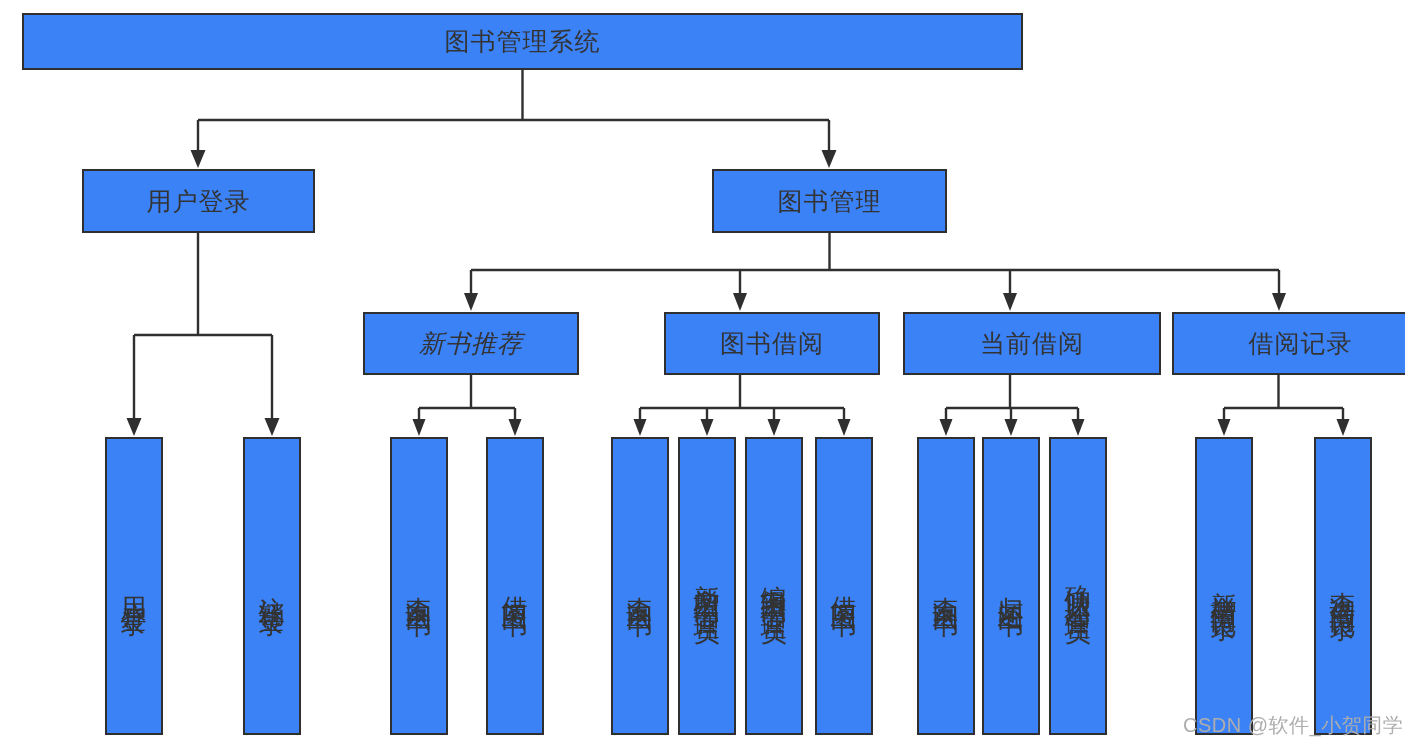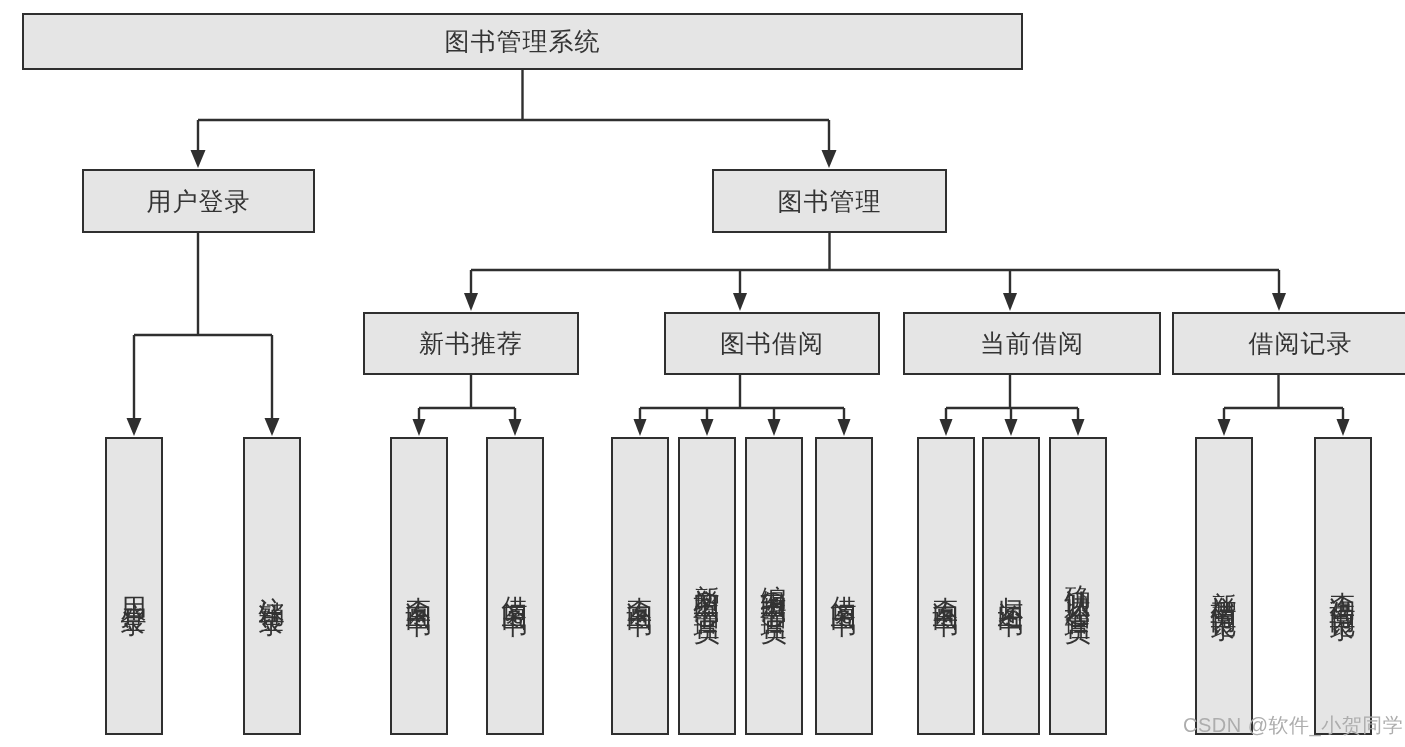--- a/index.html
+++ b/index.html
@@ -3,21 +3,21 @@
 <meta charset="utf-8">
 <style>
   :root{
     --line:#2f2f2f; --text:#333333; --background:#ffffff; --watermark:#adadad;
   }
   html,body{margin:0;padding:0;background:var(--background);}
   body{font-family:"Liberation Sans","DejaVu Sans",sans-serif;}
   .canvas{position:relative;width:1405px;height:747px;background:var(--background);overflow:hidden;}
   .connectors{position:absolute;left:0;top:0;width:1405px;height:747px;color:var(--line);}
   .node{
-    position:absolute;box-sizing:border-box;background:#e5e5e5;
+    position:absolute;box-sizing:border-box;background:#3b82f6;
     border:2px solid var(--line);
     display:flex;align-items:center;justify-content:center;
     color:var(--text);
   }
   .hnode{font-size:25px;letter-spacing:1px;}
   .leaf{width:58px;top:437px;height:298px;}
   .vlabel{
     writing-mode:vertical-rl;text-orientation:mixed;
     font-size:26px;letter-spacing:5px;line-height:1;color:var(--text);
     white-space:nowrap;
@@ -86,21 +86,21 @@
     <span>图书管理系统</span>
   </div>
 
   <div class="node hnode" style="left:82px;top:169px;width:233px;height:64px;">
     <span>用户登录</span>
   </div>
   <div class="node hnode" style="left:712px;top:169px;width:235px;height:64px;">
     <span>图书管理</span>
   </div>
 
-  <div class="node hnode" style="left:363px;top:312px;width:216px;height:63px;">
+  <div class="node hnode" style="left:363px;top:312px;width:216px;height:63px;font-style:italic;">
     <span>新书推荐</span>
   </div>
   <div class="node hnode" style="left:632px;top:312px;width:216px;height:63px;margin-left:32px;">
     <span>图书借阅</span>
   </div>
   <div class="node hnode" style="left:903px;top:312px;width:258px;height:63px;">
     <span>当前借阅</span>
   </div>
   <div class="node hnode" style="left:1172px;top:312px;width:257px;height:63px;">
     <span>借阅记录</span>

